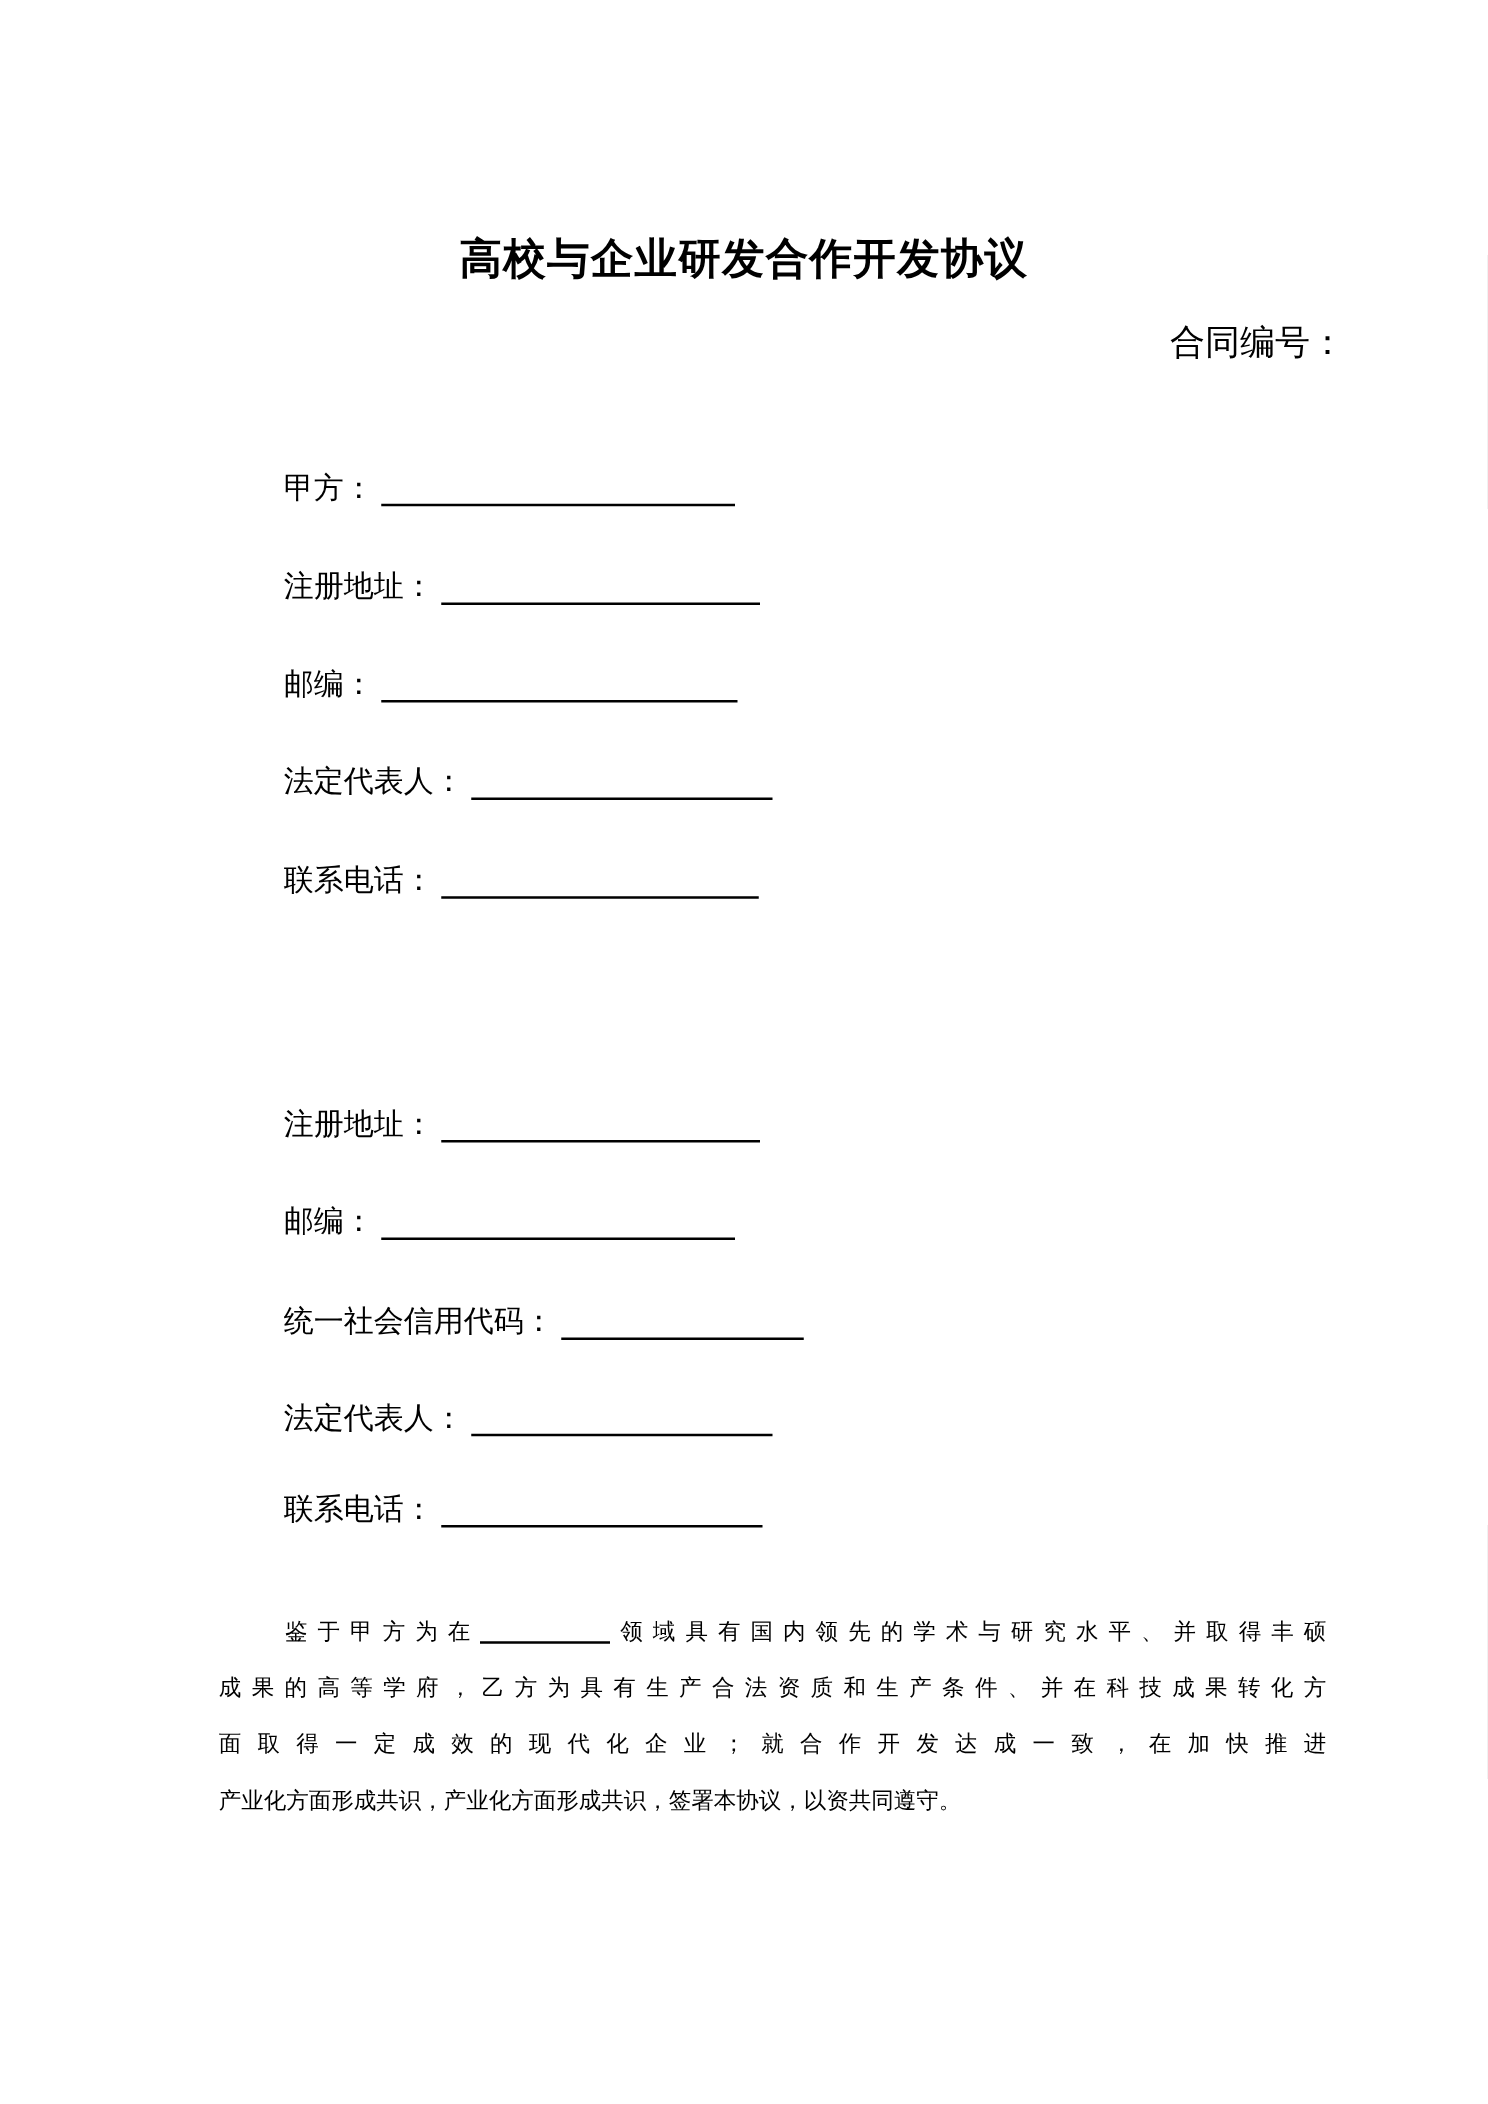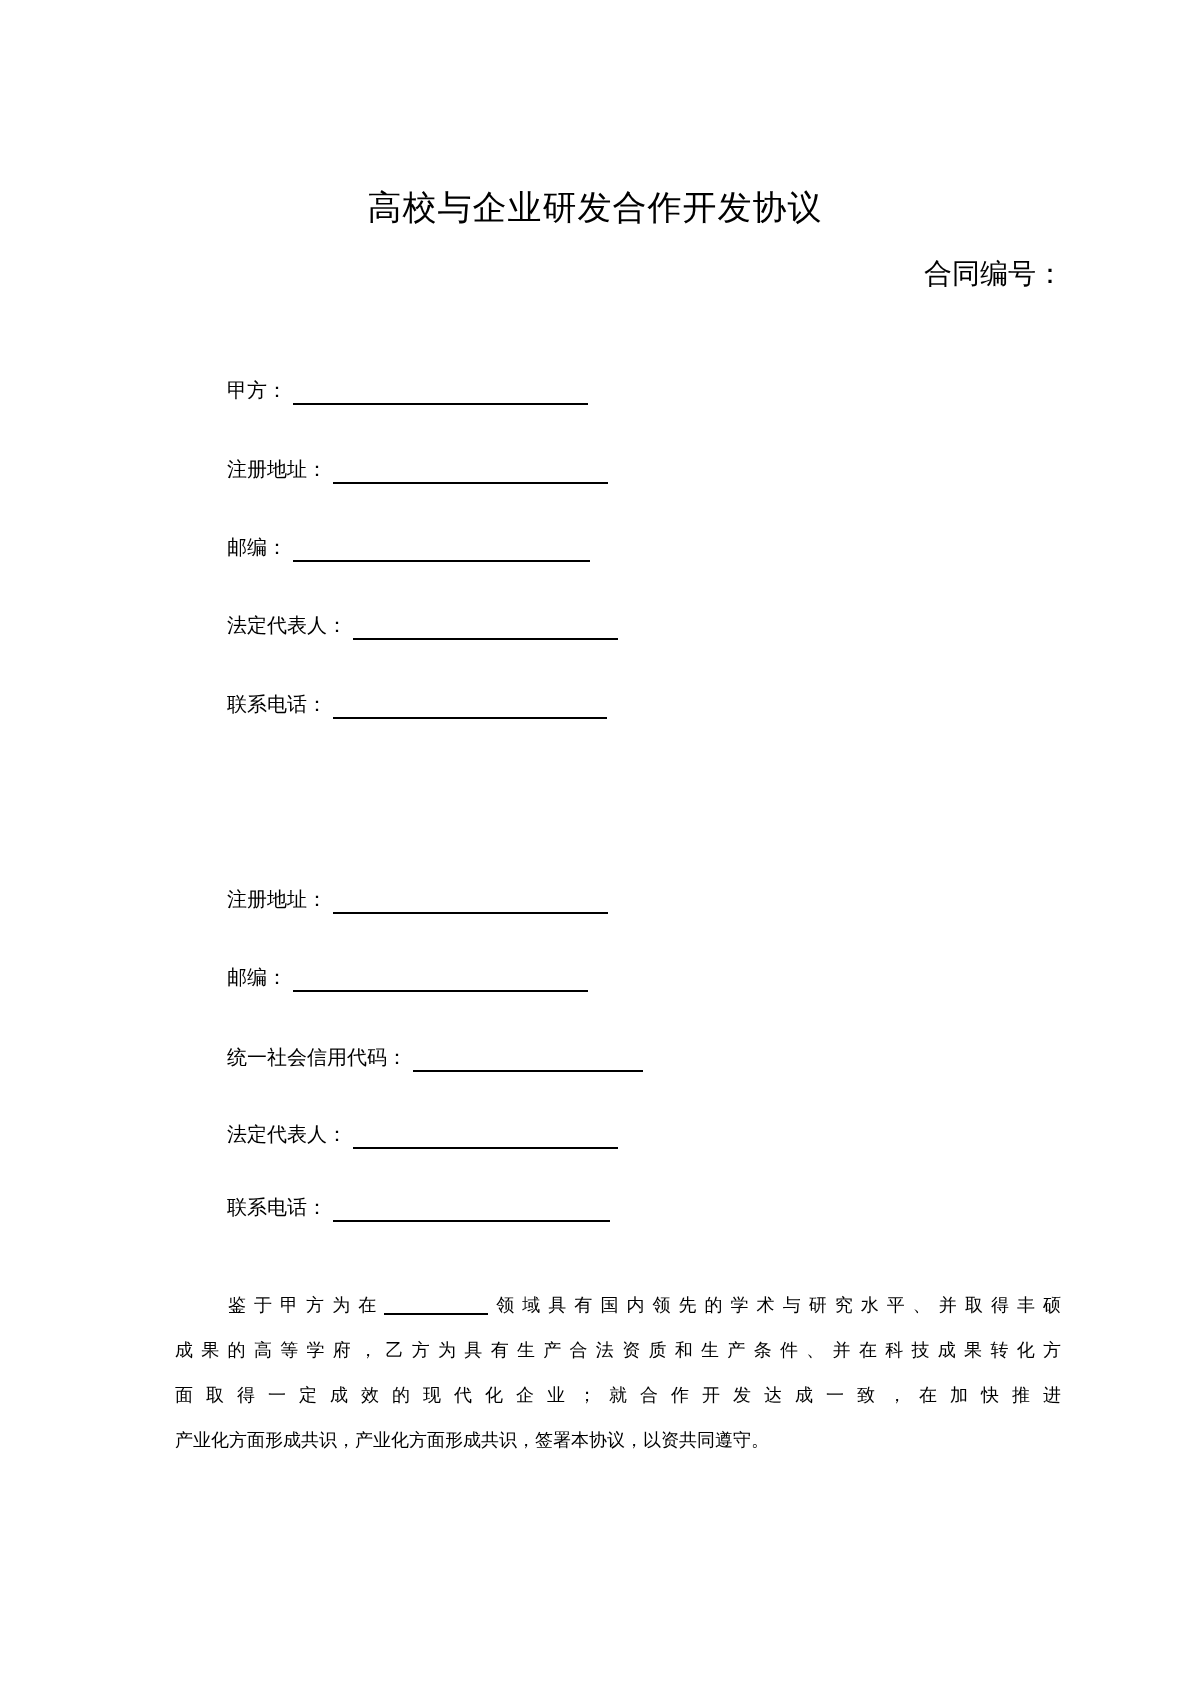--- a/index.html
+++ b/index.html
@@ -14,42 +14,42 @@
   }
   
   .doc-title {
     position: absolute;
     top: 184px;
     left: 0;
     width: 100%;
     text-align: center;
     font-size: 34px;
     line-height: 46px;
-    font-weight: normal;
+    font-weight: bold;
     letter-spacing: 1px;
     font-family: "Liberation Sans", sans-serif;
   }
   
   .contract-no {
     position: absolute;
     top: 258px;
-    right: 126px;
+    right: 114px;
     font-size: 28px;
     line-height: 32px;
     font-family: "Liberation Sans", sans-serif;
     margin-left: 32px;
   }
   
   .field {
     position: absolute;
     left: 227px;
     height: 29px;
     display: flex;
     align-items: flex-end;
-    font-size: 20px;
+    font-size: 24px;
     line-height: 29px;
     font-family: "Liberation Sans", sans-serif;
   }
   .flabel { white-space: nowrap; flex: 0 0 auto; }
   .blank {
     flex: 1 1 auto;
     margin-left: 6px;
     height: 100%;
     border-bottom: 2px solid #000000;
   }

